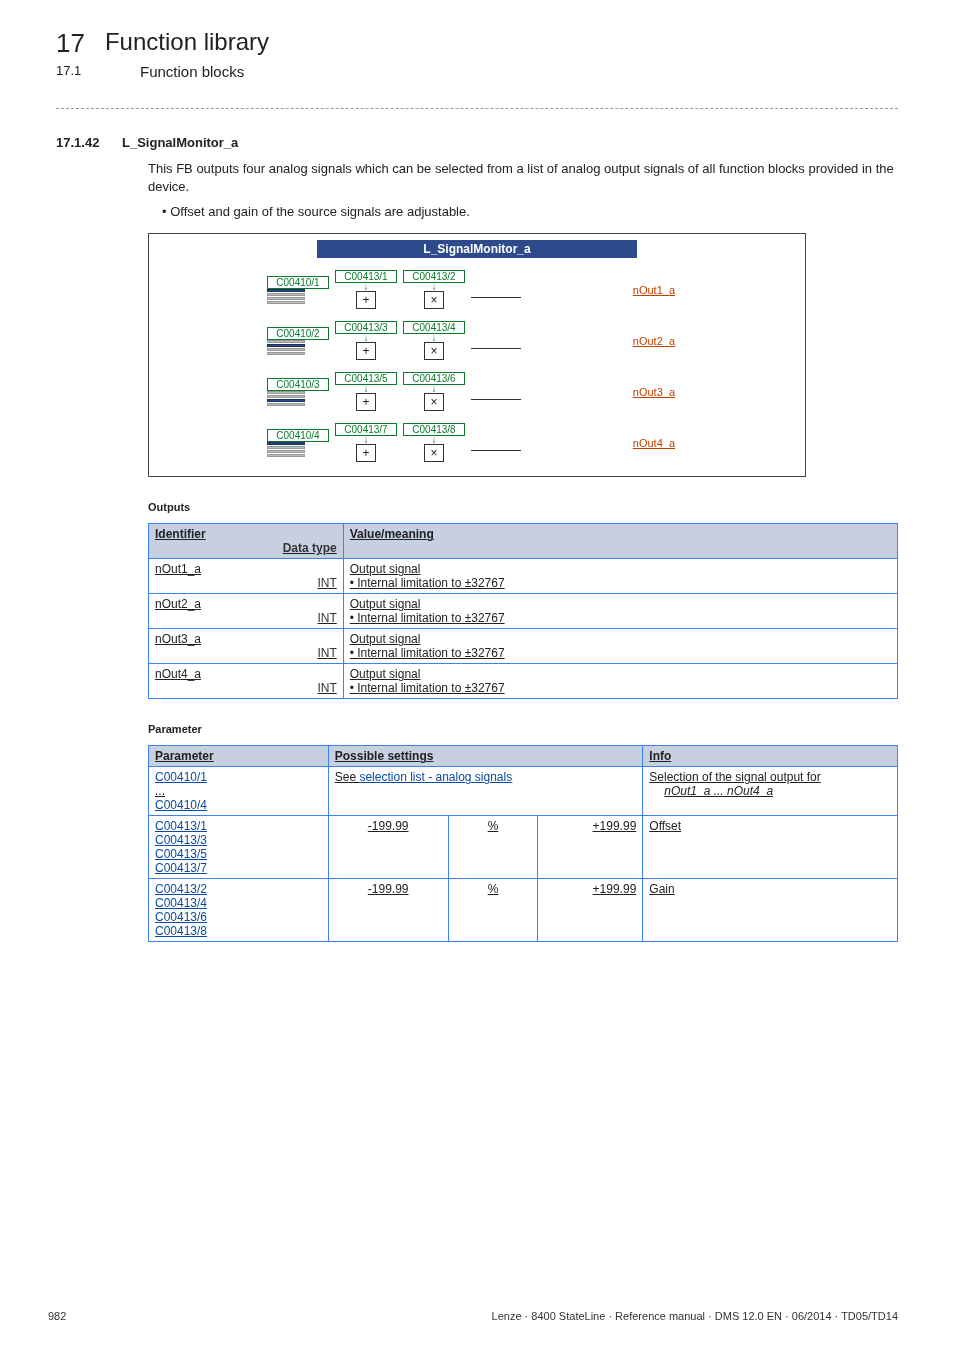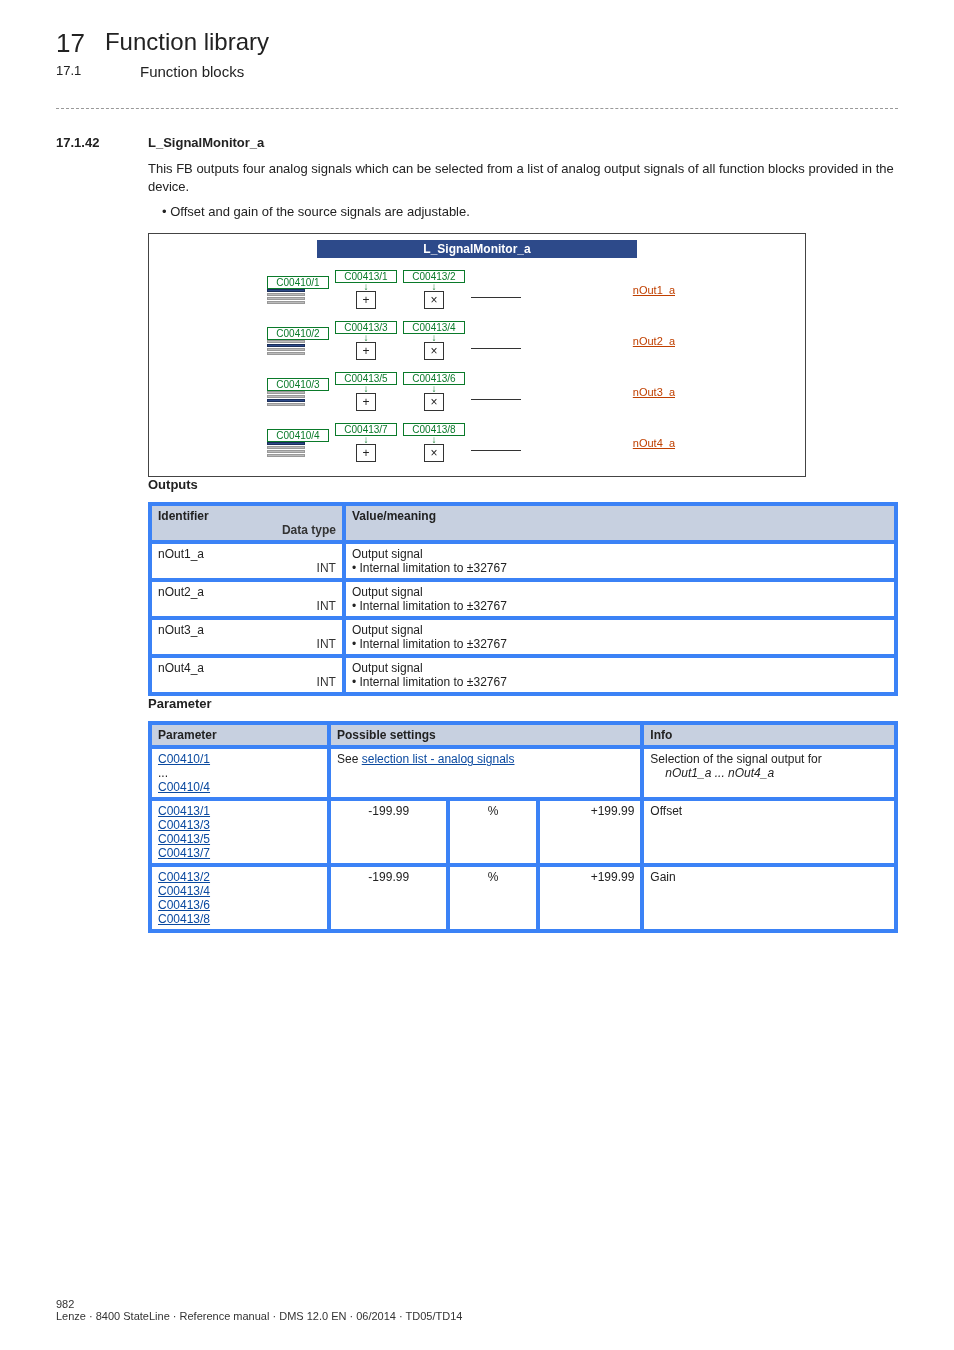--- a/index.html
+++ b/index.html
@@ -18,21 +18,21 @@
   .hdr-title { font-size: 24px; font-weight: 400; }
   .sub-line { display: flex; align-items: flex-start; gap: 32px; margin-top: 4px; }
   .sub-num { font-size: 13px; width: 52px; }
   .sub-title { font-size: 15px; }
   .dash-sep {
     margin-top: 28px;
     border: none;
     border-top: 1px dashed #999;
     letter-spacing: 2px;
   }
-  .section-num-row { display: flex; gap: 26px; margin-top: 26px; }
+  .section-num-row { display: flex; margin-top: 26px; }
   .section-num { font-size: 13px; font-weight: 700; width: 66px; }
   .section-title { font-size: 13px; font-weight: 700; }
   .body-text { margin-left: 92px; margin-top: 10px; font-size: 13px; line-height: 1.4; }
   .bullet { margin-left: 106px; margin-top: 8px; font-size: 13px; }
   .bullet::before { content: "• "; }
   .diagram { margin: 14px 92px 0 92px; border: 1px solid #444; padding: 6px 0 14px 0; }
   .diag-title { background: #2d4a8a; color: #fff; text-align: center; font-size: 12px; font-weight: 700; padding: 2px 0; margin: 0 auto; width: 320px;}
   .diag-body { width: 420px; margin: 0 auto; }
   .diag-row { display: flex; align-items: center; gap: 6px; margin-top: 12px; }
   .dcol1 { width: 62px; }
@@ -40,28 +40,28 @@
   .dcol3 { width: 62px; }
   .dbars { width: 38px; display: flex; flex-direction: column; gap: 1px; }
   .dbars div { height: 3px; background: #bbb; border: 1px solid #999; }
   .dbars .sel { background: #2d4a8a; border-color: #1b2f5a; }
   .dtag { color: #0a7a2a; font-size: 10px; border: 1px solid #0a7a2a; padding: 0 2px; text-align: center; background: #fff; }
   .dglyph { display: flex; flex-direction: column; align-items: center; }
   .dglyph .arrow { color: #0a7a2a; font-size: 10px; line-height: 8px;}
   .dglyph .sym { width: 20px; height: 18px; border: 1px solid #333; display: flex; align-items: center; justify-content: center; font-size: 12px; }
   .dwire { flex: 0 0 50px; border-top: 1px solid #333; height: 1px; position: relative; top: 8px;}
   .dout { color: #c04000; font-size: 11px; text-decoration: underline; margin-left: auto; padding-right: 12px;}
-  .section-h { font-size: 13px; font-weight: 700; margin-left: 92px; }
+  .section-h { font-size: 11px; font-weight: 700; margin-left: 92px; margin-top: 24px; }
   table.doc { border-collapse: collapse; width: calc(100% - 92px); margin-left: 92px; margin-top: 10px; font-size: 12px; }
-  table.doc th, table.doc td { border: 4px solid #3b82f6; padding: 3px 6px; vertical-align: top; }
+  table.doc th, table.doc td { border: 1px solid #3b82f6; padding: 3px 6px; vertical-align: top; text-decoration: underline; }
   table.doc th { background: #c7d0e0; text-align: left; font-weight: 700; }
   .dtype { text-align: right; font-size: 12px; color: #333; }
   .link { color: #0b4aa0; text-decoration: underline; }
   .italic { font-style: italic; margin-left: 15px; }
-  .footer { position: absolute; bottom: 28px; left: 56px; right: 56px; display: flex; justify-content: space-between; font-size: 11px; color: #333; flex-direction: column;}
+  .footer { position: absolute; bottom: 28px; left: 48px; right: 56px; display: flex; justify-content: space-between; font-size: 11px; color: #333;}
 </style>
 </head>
 <body>
 
 <div class="hdr-line">
   <div class="hdr-num">17</div>
   <div class="hdr-title">Function library</div>
 </div>
 <div class="sub-line">
   <div class="sub-num">17.1</div>

